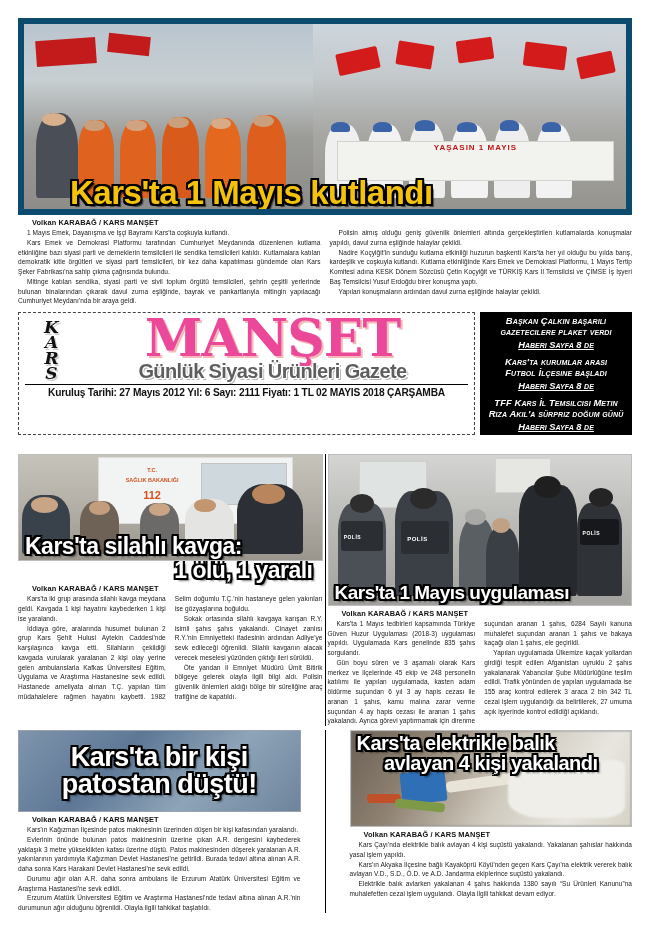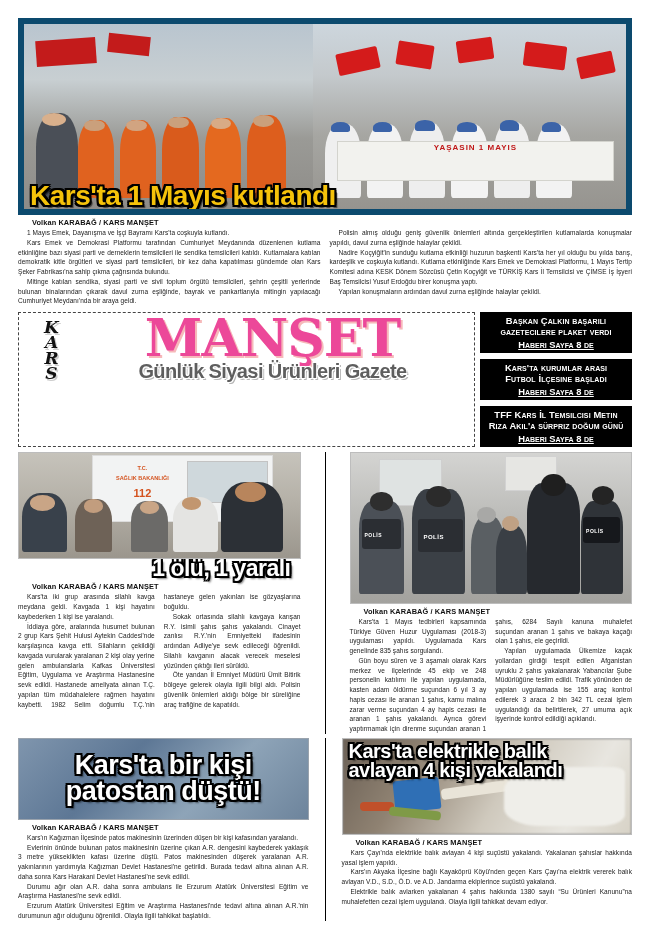--- a/index.html
+++ b/index.html
@@ -32,21 +32,21 @@
           letter-spacing:.1px;padding-left:14px;}
   .cols2{column-count:2;column-gap:9px;}
   .cols1{column-count:1;}
   .body-txt{font-size:6.5px;line-height:1.5;text-align:justify;color:#1a1a1a;margin:0;
             letter-spacing:.05px;}
   .body-txt p{margin:0;text-indent:9px;}
 
   
   .top-photo{height:185px;border:6px solid #0c4a6e;}
   .top-photo .hl{bottom:-2px;}
-  .top-photo .hl-text{font-size:28px;}
+  .top-photo .hl-text{font-size:33px;margin-left:40px;}
   .top-body{margin-top:3px;padding-bottom:4px;}
 
   
   .masthead-wrap{display:flex;gap:5px;margin-top:2px;}
   .masthead{flex:1 1 auto;border:1px dashed #444;padding:4px 6px 0 6px;box-sizing:border-box;
             position:relative;}
   .mast-row{display:flex;align-items:center;}
   .kars-col{width:52px;flex:0 0 52px;display:flex;flex-direction:column;align-items:center;
             justify-content:center;padding-top:2px;}
   .kars-col span{font-family:"DejaVu Serif",serif;font-weight:bold;font-size:17px;line-height:0.92;
@@ -55,40 +55,40 @@
   .mast-title{font-family:"DejaVu Serif",serif;font-weight:bold;font-size:52px;line-height:0.82;
      color:#ec4899;letter-spacing:-1px;margin:0;text-align:center;
      text-shadow:2px 2px 0 #f6b9ba, -1px -1px 0 #fff;}
   .mast-sub{font-size:20px;font-weight:bold;color:#5e5e5e;text-align:center;letter-spacing:-0.6px;
      margin:1px 0 2px 0;line-height:1;
      text-shadow:-1px -1px 0 #fff,1px -1px 0 #fff,-1px 1px 0 #fff,1px 1px 0 #fff,2px 2px 0 #b5b5b5;}
   .mast-meta{border-top:1px solid #000;margin-top:1px;text-align:center;font-size:10.2px;
      font-weight:bold;color:#111;padding:2px 0 3px 0;letter-spacing:-0.2px;}
 
   
-  .side-boxes{width:152px;flex:0 0 152px;display:flex;flex-direction:column;gap:6px;}
+  .side-boxes{width:152px;flex:0 0 152px;display:flex;flex-direction:column;gap:0;font-style:italic;}
   .side-box{background:#000;color:#fff;flex:1 1 0;display:flex;flex-direction:column;
             align-items:center;justify-content:center;padding:2px 3px;box-sizing:border-box;
             border:1px solid #000;}
   .side-box .l{font-size:9.4px;font-weight:bold;line-height:1.22;text-align:center;
                font-variant:small-caps;letter-spacing:.1px;}
   .side-box .more{font-size:9.4px;font-weight:bold;text-decoration:underline;margin-top:1px;
                font-variant:small-caps;}
 
   
-  .mid{display:flex;gap:24px;margin-top:5px;}
+  .mid{display:flex;gap:2px;margin-top:19px;}
   .mid-col{flex:1 1 0;display:flex;flex-direction:column;}
   .mid-left-photo{height:105px;border:1px solid #bdbdbd;}
   .mid-left-photo .hl-text{font-size:23px;text-align:left;}
   .mid-right-photo{height:150px;border:1px solid #bdbdbd;}
   .mid-right-photo .hl-text{font-size:19px;text-align:left;}
   .mid-body{margin-top:3px;}
 
   
-  .bottom{display:flex;gap:16px;margin-top:4px;}
+  .bottom{display:flex;gap:24px;margin-top:4px;}
   .bl-panel{height:80px;border:1px solid #9aa3ad;position:relative;overflow:hidden;
      background:linear-gradient(135deg,#7f95ad 0%,#5d7795 35%,#8ea4b8 65%,#6d849c 100%);}
   .bl-panel .hl{position:absolute;top:50%;transform:translateY(-50%);bottom:auto;}
   .bl-panel .hl-text{font-size:27px;text-align:center;}
   .br-photo{height:95px;border:1px solid #bdbdbd;}
   .br-photo .hl{top:2px;bottom:auto;}
   .br-photo .hl-text{font-size:20px;text-align:left;}
 
   .divider-v{width:1px;background:#000;}
 
@@ -182,20 +182,21 @@
           <span>K</span>
           <span>A</span>
           <span>R</span>
           <span>S</span>
         </div>
         <div class="mast-main">
           <div class="mast-title">MANŞET</div>
           <div class="mast-sub">Günlük Siyasi Ürünleri Gazete</div>
         </div>
       </div>
+      <div class="mast-meta">Kuruluş Tarihi: 27 Mayıs 2012 Yıl: 6 Sayı: 2111 Fiyatı: 1 TL 02 MAYIS 2018 ÇARŞAMBA</div>
     </div>
 
     <div class="side-boxes">
       <div class="side-box">
         <div class="l">Başkan Çalkın başarılı</div>
         <div class="l">gazetecilere plaket verdi</div>
         <div class="more">Haberi Sayfa 8 de</div>
       </div>
       <div class="side-box">
         <div class="l">Kars'ta kurumlar arası</div>
@@ -223,20 +224,23 @@
         <div class="fig" style="left:1%;width:16%;height:56%;background:#39414b;"></div>
         <div class="head" style="left:4%;top:40%;width:9%;height:15%;background:#c9a586;"></div>
         <div class="fig" style="left:20%;width:13%;height:50%;background:#6e6257;"></div>
         <div class="head" style="left:23%;top:44%;width:7%;height:13%;background:#c29d7e;"></div>
         <div class="fig" style="left:40%;width:13%;height:48%;background:#6b6a68;"></div>
         <div class="head" style="left:43%;top:46%;width:7%;height:12%;background:#c9a586;"></div>
         <div class="fig" style="left:55%;width:16%;height:52%;background:#e4e4e2;"></div>
         <div class="head" style="left:58%;top:42%;width:7%;height:12%;background:#c2966f;"></div>
         <div class="fig" style="left:72%;width:22%;height:66%;background:#2c3036;"></div>
         <div class="head" style="left:77%;top:28%;width:11%;height:19%;background:#b8855c;"></div>
+        <div class="hl">
+          <div class="hl-text hl-white">Kars'ta silahlı kavga:</div>
+        </div>
       </div>
       <div class="hl-text hl-white" style="font-size:23px;text-align:right;padding-right:10px;margin-top:-2px;">1 ölü, 1 yaralı</div>
 
       <div class="mid-body">
         <div class="byline">Volkan KARABAĞ / KARS MANŞET</div>
         <div class="cols2">
           <div class="body-txt">
             <p>Kars'ta iki grup arasında silahlı kavga meydana geldi. Kavgada 1 kişi hayatını kaybederken 1 kişi ise yaralandı.</p>
             <p>İddiaya göre, aralarında husumet bulunan 2 grup Kars Şehit Hulusi Aytekin Caddesi'nde karşılaşınca kavga etti. Silahların çekildiği kavgada vurularak yaralanan 2 kişi olay yerine gelen ambulanslarla Kafkas Üniversitesi Eğitim, Uygulama ve Araştırma Hastanesine sevk edildi. Hastanede ameliyata alınan T.Ç. yapılan tüm müdahalelere rağmen hayatını kaybetti. 1982 Selim doğumlu T.Ç.'nin hastaneye gelen yakınları ise gözyaşlarına boğuldu.</p>
             <p>Sokak ortasında silahlı kavgaya karışan R.Y. isimli şahıs şahıs yakalandı. Cinayet zanlısı R.Y.'nin Emniyetteki ifadesinin ardından Adliye'ye sevk edileceği öğrenildi. Silahlı kavganın alacak verecek meselesi yüzünden çıktığı ileri sürüldü.</p>
@@ -264,20 +268,23 @@
         <div class="fig" style="left:43%;width:12%;height:52%;background:#5a5f63;"></div>
         <div class="head" style="left:45%;top:36%;width:7%;height:11%;background:#a8a8a6;border-radius:50%;"></div>
         <div class="fig" style="left:52%;width:11%;height:46%;background:#3a3f45;"></div>
         <div class="head" style="left:54%;top:42%;width:6%;height:10%;background:#c0a184;border-radius:50%;"></div>
         <div class="fig" style="left:63%;width:19%;height:74%;background:#26292e;border-radius:28% 28% 4% 4%;"></div>
         <div class="head" style="left:68%;top:14%;width:9%;height:15%;background:#1f1f1f;border-radius:50%;"></div>
         <div class="fig" style="left:82%;width:15%;height:62%;background:#2f3338;border-radius:28% 28% 4% 4%;"></div>
         <div class="vest" style="left:83%;bottom:40%;width:13%;height:17%;background:#16181c;"></div>
         <div class="vest-t" style="left:84%;bottom:46%;">POLİS</div>
         <div class="head" style="left:86%;top:22%;width:8%;height:13%;background:#242424;border-radius:50%;"></div>
+        <div class="hl">
+          <div class="hl-text hl-white">Kars'ta 1 Mayıs uygulaması</div>
+        </div>
       </div>
 
       <div class="mid-body">
         <div class="byline">Volkan KARABAĞ / KARS MANŞET</div>
         <div class="cols2">
           <div class="body-txt">
             <p>Kars'ta 1 Mayıs tedbirleri kapsamında Türkiye Güven Huzur Uygulaması (2018-3) uygulaması yapıldı. Uygulamada Kars genelinde 835 şahıs sorgulandı.</p>
             <p>Gün boyu süren ve 3 aşamalı olarak Kars merkez ve ilçelerinde 45 ekip ve 248 personelin katılımı ile yapılan uygulamada, kasten adam öldürme suçundan 6 yıl 3 ay hapis cezası ile aranan 1 şahıs, kamu malına zarar verme suçundan 4 ay hapis cezası ile aranan 1 şahıs yakalandı. Ayrıca görevi yaptırmamak için direnme suçundan aranan 1 şahıs, 6284 Sayılı kanuna muhalefet suçundan aranan 1 şahıs ve bakaya kaçağı olan 1 şahıs, ele geçirildi.</p>
             <p>Yapılan uygulamada Ülkemize kaçak yollardan girdiği tespit edilen Afganistan uyruklu 2 şahıs yakalanarak Yabancılar Şube Müdürlüğüne teslim edildi. Trafik yönünden de yapılan uygulamada ise 155 araç kontrol edilerek 3 araca 2 bin 342 TL cezai işlem uygulandığı da belirtilerek, 27 umuma açık işyerinde kontrol edildiği açıklandı.</p>
           </div>
@@ -313,21 +320,21 @@
     <div class="mid-col">
       <div class="photo br-photo">
         <div style="position:absolute;inset:0;background:linear-gradient(120deg,#6b6055 0%,#8f8272 25%,#cfc9bd 55%,#e8e6e0 80%,#d7d2c6 100%);filter:blur(1px);"></div>
         <div style="position:absolute;left:18%;top:42%;width:16%;height:34%;background:#2f6fb5;border-radius:3px;transform:rotate(-6deg);"></div>
         <div style="position:absolute;left:34%;top:48%;width:26%;height:12%;background:#e9e4d8;transform:rotate(-8deg);border-radius:4px;"></div>
         <div style="position:absolute;left:6%;top:66%;width:12%;height:10%;background:#c0502a;border-radius:4px;"></div>
         <div style="position:absolute;left:16%;top:74%;width:18%;height:9%;background:#7f9a47;border-radius:4px;transform:rotate(6deg);"></div>
         <div style="position:absolute;left:56%;top:30%;width:42%;height:62%;background:#efeee9;border-radius:40% 10% 20% 30%;filter:blur(1px);"></div>
         <div class="hl">
           <div class="hl-text hl-white">Kars'ta elektrikle balık</div>
-          <div class="hl-text hl-white" style="font-size:20px;text-align:left;">avlayan 4 kişi yakalandı</div>
+          <div class="hl-text hl-white" style="font-size:20px;text-align:center;">avlayan 4 kişi yakalandı</div>
         </div>
       </div>
       <div class="mid-body">
         <div class="byline">Volkan KARABAĞ / KARS MANŞET</div>
         <div class="cols1">
           <div class="body-txt">
             <p>Kars Çayı'nda elektrikle balık avlayan 4 kişi suçüstü yakalandı. Yakalanan şahıslar hakkında yasal işlem yapıldı.</p>
             <p>Kars'ın Akyaka İlçesine bağlı Kayaköprü Köyü'nden geçen Kars Çayı'na elektrik vererek balık avlayan V.D., S.D., Ö.D. ve A.D. Jandarma ekiplerince suçüstü yakalandı.</p>
             <p>Elektrikle balık avlarken yakalanan 4 şahıs hakkında 1380 sayılı “Su Ürünleri Kanunu”na muhalefetten cezai işlem uygulandı. Olayla ilgili tahkikat devam ediyor.</p>
           </div>

